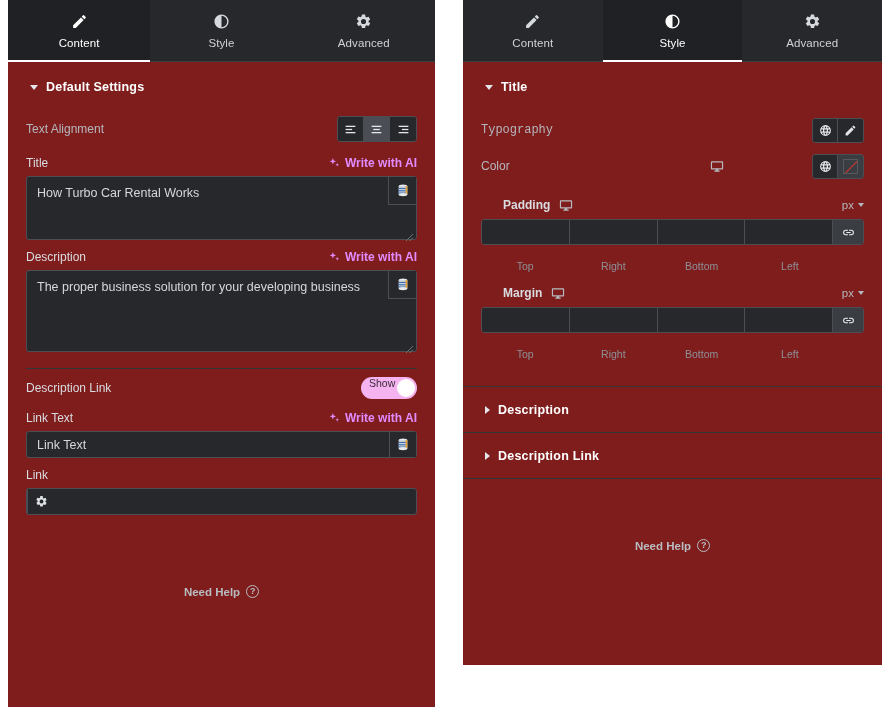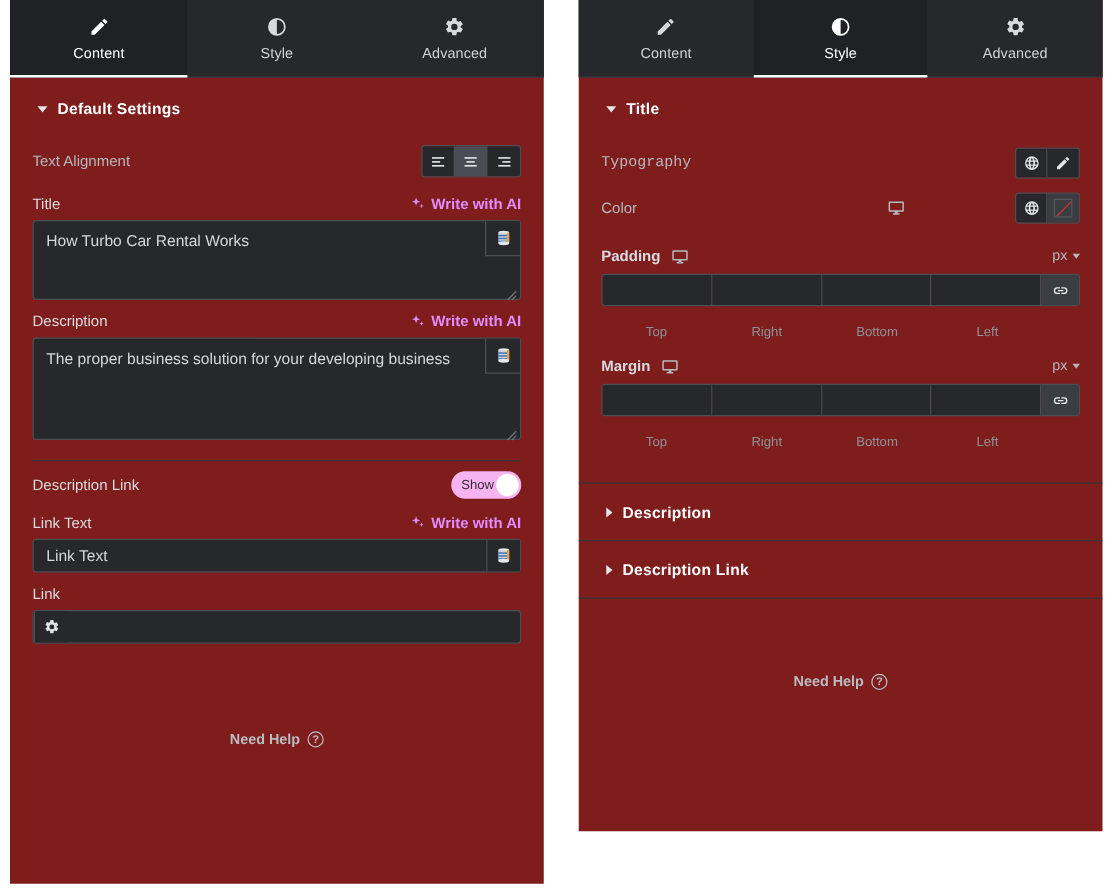--- a/index.html
+++ b/index.html
@@ -174,21 +174,21 @@
   .gear-icon { width: 13px; height: 13px; fill: #dfe2e5; display: block; }
 
   
   .divider { height: 1px; background: #33363b; margin: 16px 0 0 0; }
 
   
   .switch {
     width: 56px; height: 22px;
     border-radius: 11px;
     background: #f5b4f0;
-    display: flex; align-items: center;
+    display: flex; 
     position: relative;
     cursor: pointer;
   }
   .switch .sw-text {
     font-size: 10.5px; color: #3a2b3a;
     margin-left: 8px;
     font-family: "Liberation Sans", sans-serif;
   }
   .switch .knob {
     position: absolute; right: 2px; top: 2px;
@@ -245,21 +245,21 @@
     width: 22px; height: 1.4px;
     background: #d4352f;
     transform: rotate(-45deg);
   }
   .monitor-icon { width: 14px; height: 13px; fill: #b7bbc0; display:block; }
 
   .dim-head {
     display: flex; align-items: center; justify-content: space-between;
     margin-top: 14px; margin-bottom: 7px;
   }
-  .dim-head-left { display: flex; align-items: center; gap: 9px; }
+  .dim-head-left { display: flex; align-items: center; gap: 9px; margin-left: 22px; }
   .unit-sel {
     display: flex; align-items: center; gap: 4px;
     font-size: 11.5px; color: #b4b8bd; cursor: pointer;
   }
   .unit-sel .dn {
     width: 0; height: 0;
     border-left: 3.5px solid transparent;
     border-right: 3.5px solid transparent;
     border-top: 4px solid #b4b8bd;
   }

